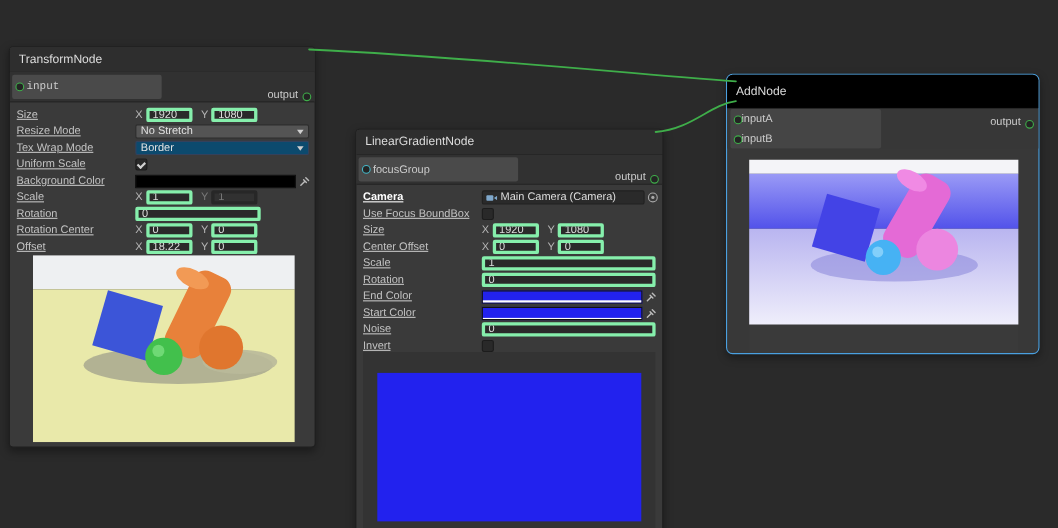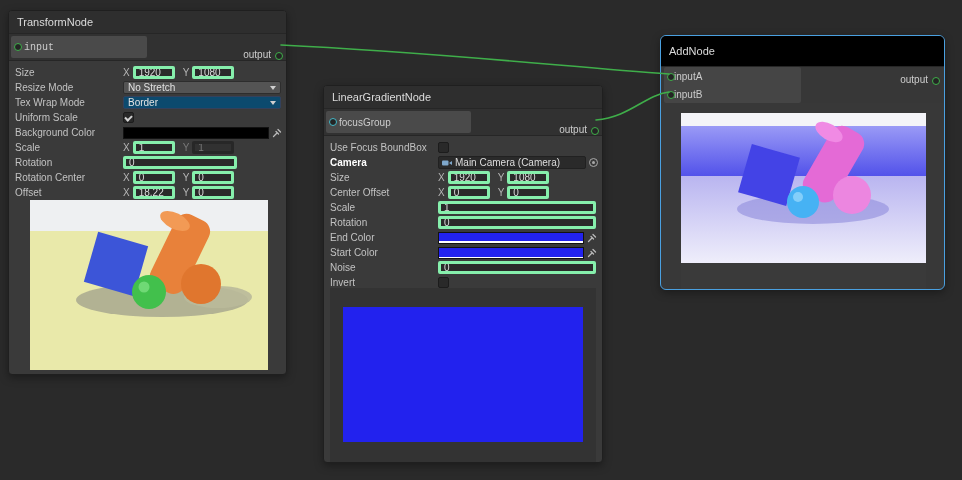--- a/index.html
+++ b/index.html
@@ -7,21 +7,21 @@
     width:962px;height:480px;overflow:hidden;position:relative;
     background:#2a2a2a;
     font-family:"Liberation Sans","DejaVu Sans",sans-serif;
     -webkit-font-smoothing:antialiased;
   }
   #edge-layer{position:absolute;left:0;top:0;z-index:30;pointer-events:none;}
   .edge{fill:none;stroke-width:1.6;stroke-linecap:round;}
 
   .node{
     position:absolute;background:#3a3a3a;border:1px solid #1f1f1f;border-radius:4px;
-    box-shadow:0 3px 8px rgba(0,0,0,.35);z-index:10;box-sizing:border-box;
+    box-shadow:0 3px 8px rgba(0,0,0,.35);z-index:10;box-sizing:border-box;margin-top:32px;
   }
   .node-title{
     height:22px;line-height:22px;padding-left:8px;background:#2e2e2e;
     color:#dcdcdc;font-size:11px;border-bottom:1px solid #262626;
     border-radius:3px 3px 0 0;white-space:nowrap;
   }
   .ports-row{
     position:relative;height:26px;background:#313131;border-bottom:1px solid #262626;
   }
   .port{
@@ -34,21 +34,21 @@
     position:absolute;left:2px;top:2px;height:22px;background:#4a4a4a;border-radius:2px;
     display:flex;align-items:center;padding-left:13px;box-sizing:border-box;
   }
   .input-chip .port{position:absolute;left:3px;top:7px;}
   .out-group{
     position:absolute;right:3px;top:0;height:100%;display:flex;align-items:flex-end;gap:4px;
   }
 
   .fields{padding:4px 0 0 0;position:relative;}
   .row{display:flex;align-items:center;height:15px;padding:0 4px 0 6px;font-size:10px;}
-  .flabel{flex:0 0 108px;color:#c2c2c2;white-space:nowrap;overflow:hidden;}
+  .flabel{flex:0 0 108px;color:#c2c2c2;white-space:nowrap;overflow:hidden;text-decoration:underline;}
   .flabel.bold{color:#ffffff;font-weight:bold;}
   .axis{color:#b5b5b5;margin-right:3px;}
   .gap{width:8px;flex:0 0 auto;}
   input.num{
     height:13px;background:#2a2a2a;border:3px solid #86efac;border-radius:2px;
     color:#dddddd;font-size:10px;padding:0 3px;box-sizing:border-box;
     font-family:inherit;outline:none;
   }
   input.num.dim{color:#787878;background:#313131;border-color:#272727;}
   .w42{width:42px;} .w114{width:114px;} .w158{width:158px;}
@@ -223,33 +223,33 @@
         <span class="port-label">focusGroup</span>
       </div>
       <div class="out-group">
         <span class="port-label">output</span>
         <span class="port"></span>
       </div>
     </div>
 
     <div class="fields">
       <div class="row">
-        <span class="flabel">Use Focus BoundBox</span>
-        <div class="checkbox"></div>
-      </div>
-      <div class="row">
         <span class="flabel bold">Camera</span>
         <div class="objfield">
           <svg width="10" height="8" viewBox="0 0 10 8">
             <rect x="0" y="1.5" width="6.5" height="5" rx="1" fill="#7fa8cc"></rect>
             <path d="M7 4 L10 2 L10 6 Z" fill="#7fa8cc"></path>
           </svg>
           <span>Main Camera (Camera)</span>
         </div>
         <span class="picker"></span>
+      </div>
+      <div class="row">
+        <span class="flabel">Use Focus BoundBox</span>
+        <div class="checkbox"></div>
       </div>
       <div class="row">
         <span class="flabel">Size</span>
         <span class="axis">X</span>
         <input class="num w42" value="1920" style="">
         <span class="gap"></span>
         <span class="axis">Y</span>
         <input class="num w42" value="1080" style="">
       </div>
       <div class="row">

